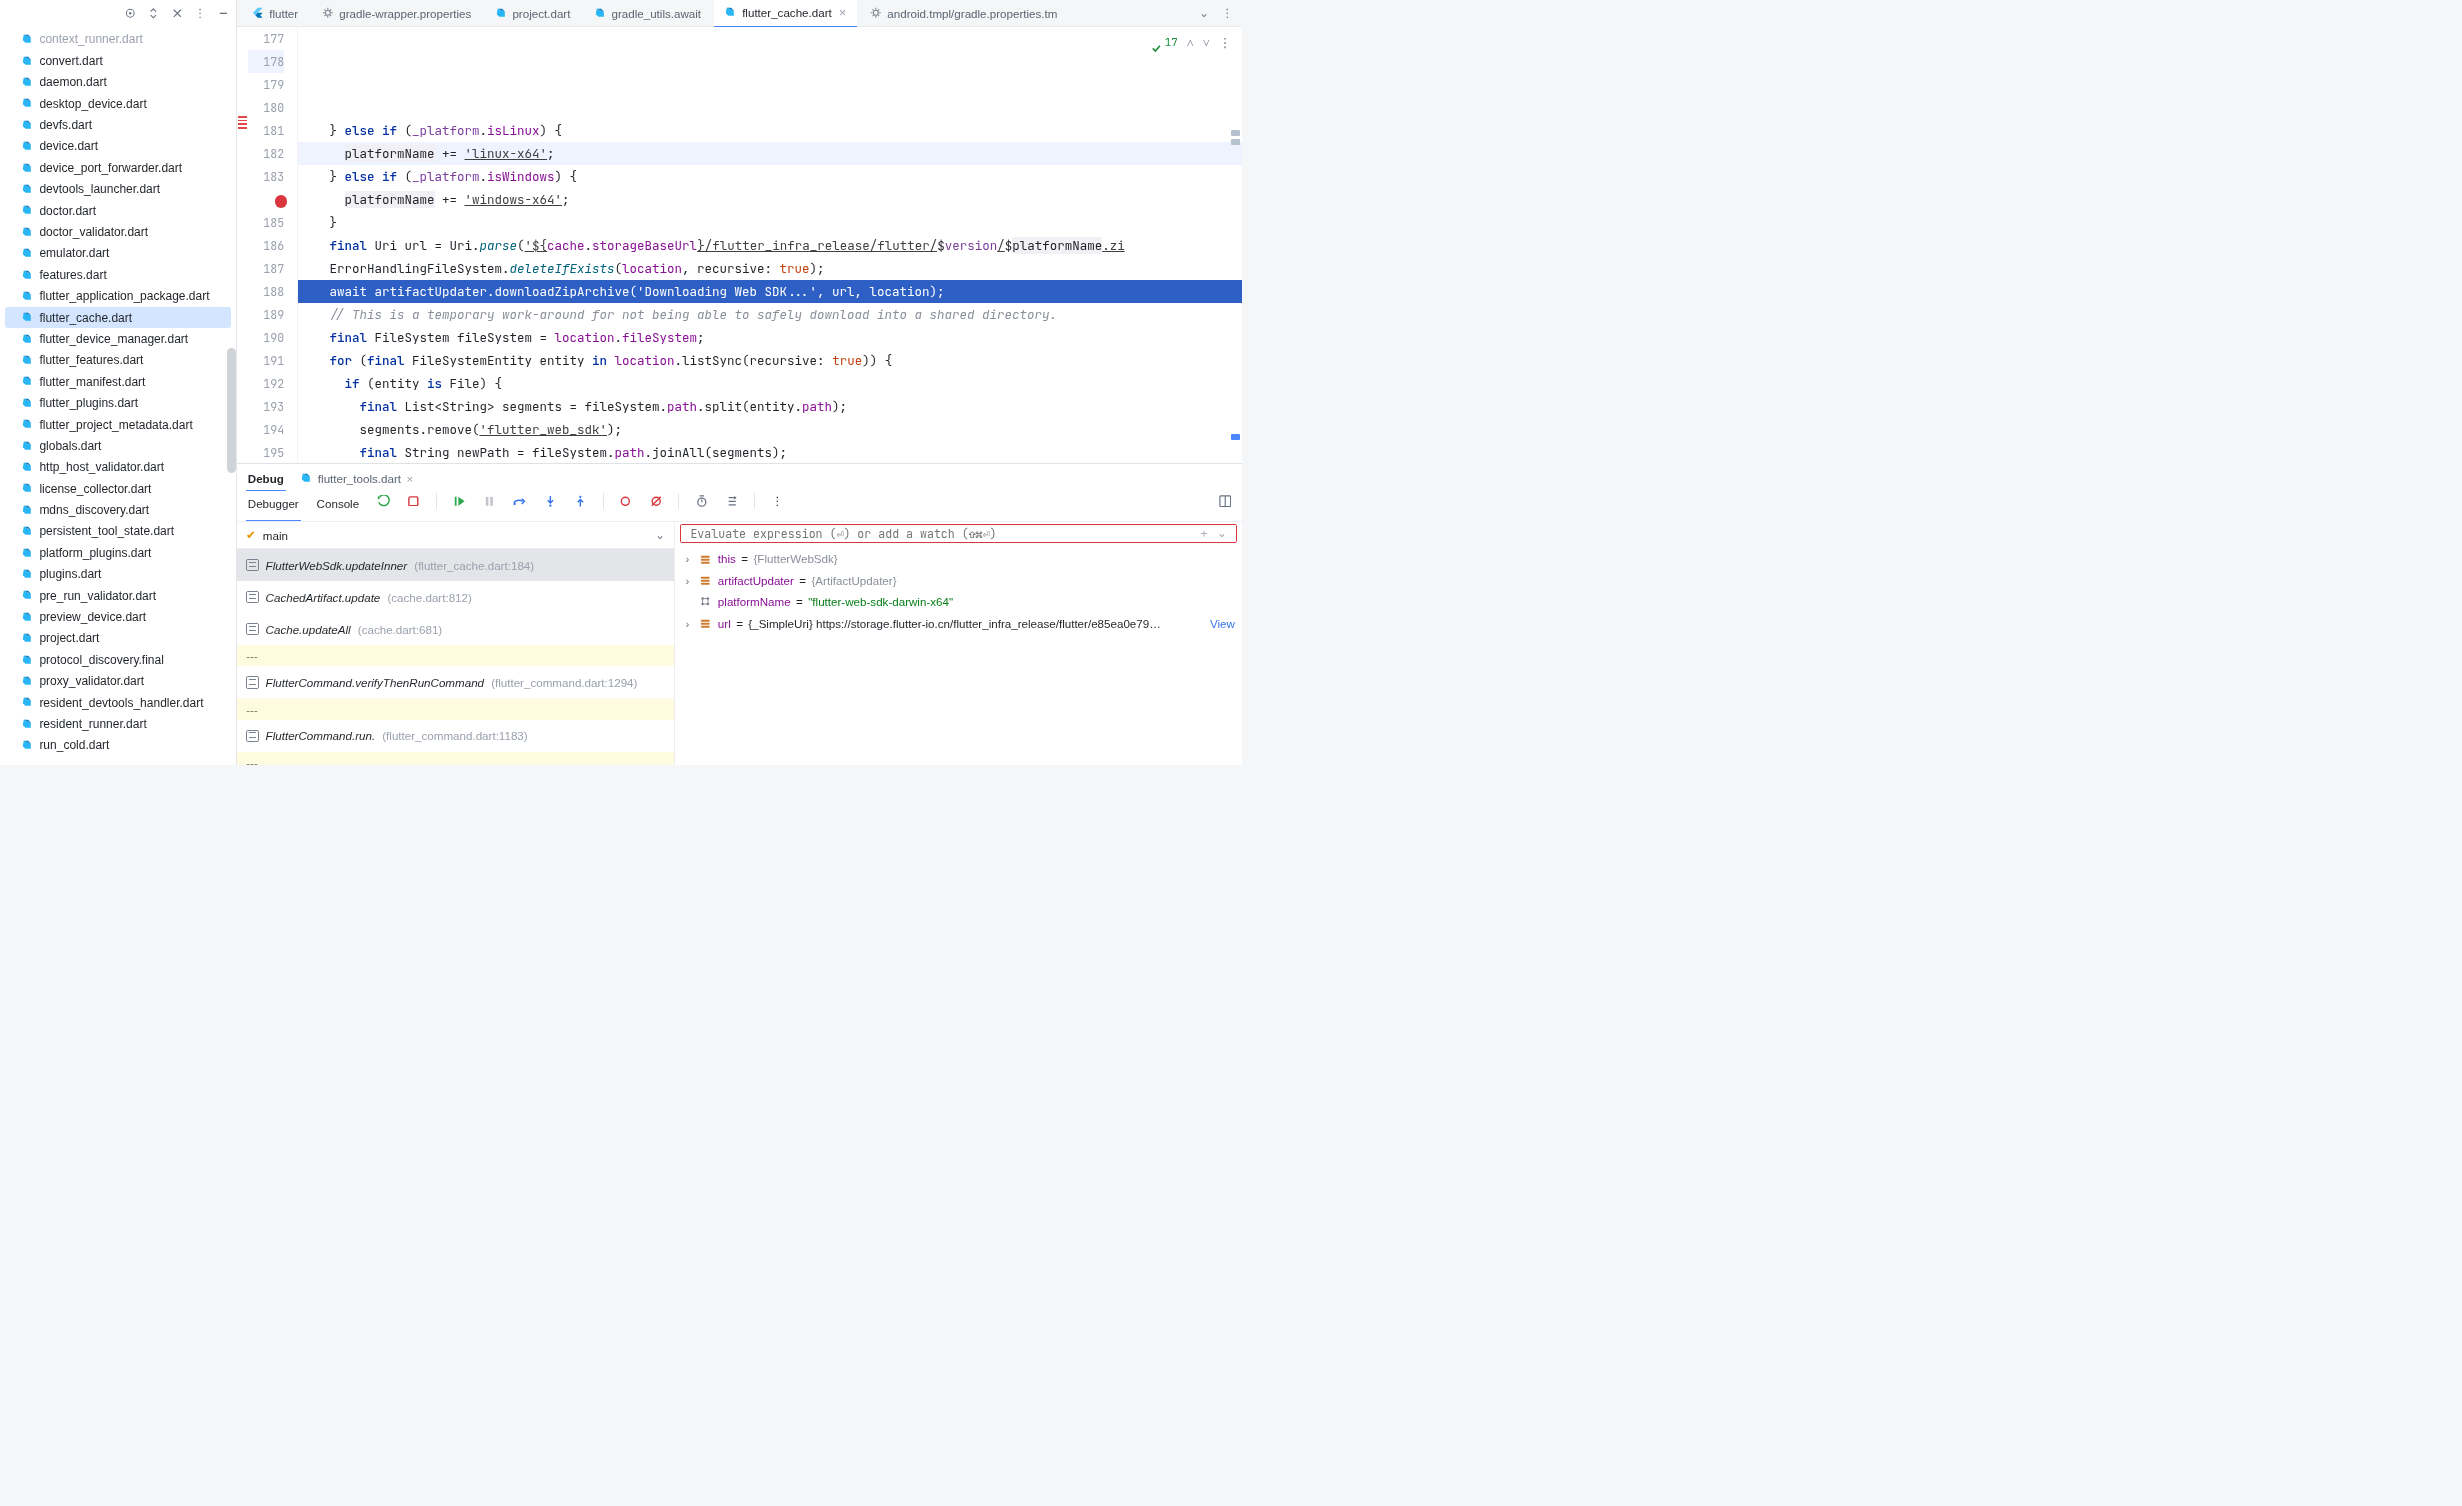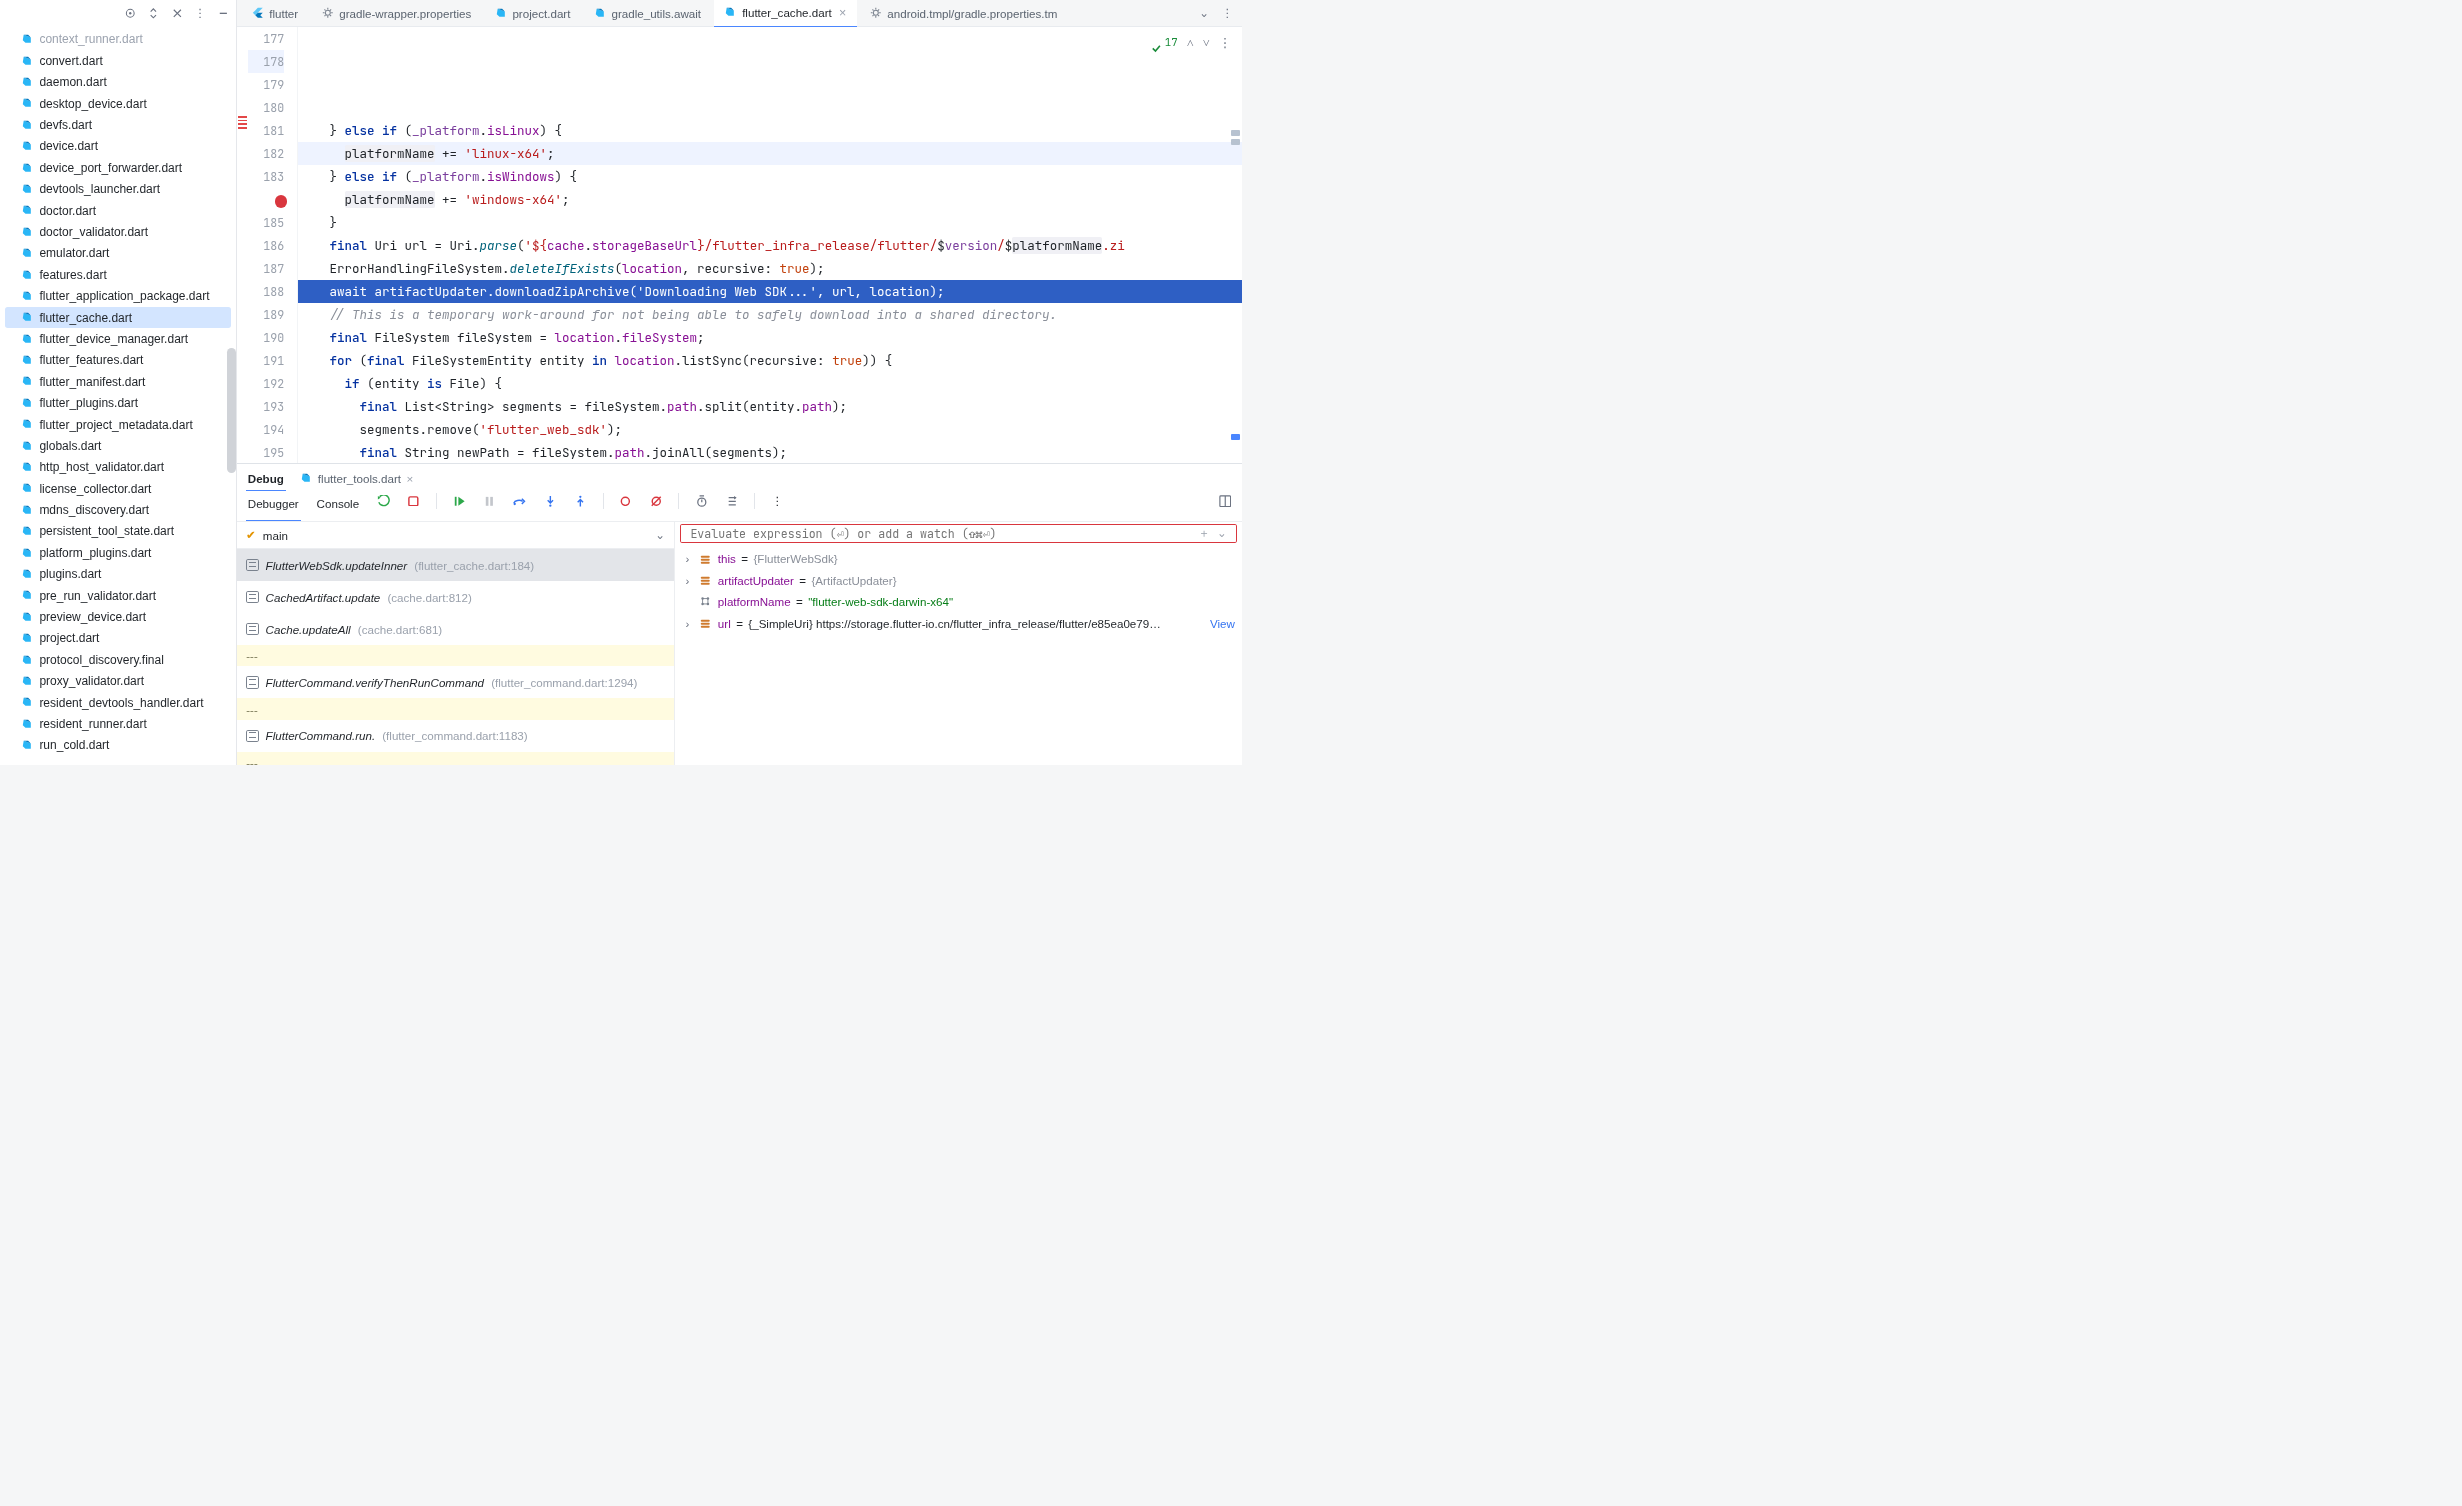--- a/index.html
+++ b/index.html
@@ -142,21 +142,21 @@
   position: relative;
   overflow: hidden;
   color: #1f2328;
 }
 .code-line { height: 23px; padding-left: 1.8px; }
 .code-line.hl { background: #eef3ff; }
 .code-line.bp-line { background: #2e5fc4; color: #fff; }
 .k { color: #0431a0; font-weight: 500; }
 .fn { color: #00627a; font-style: italic; }
 .id { color: #7a3e9d; }
-.s { color: #b91c1c; }
+.s { color: #404040; text-decoration: underline; }
 .lit { color: #c2410c; }
 .cm { color: #8a8f99; font-style: italic; }
 .prop { color: #871094; }
 .boxed { background: #f0f0f5; border-radius: 1.8px; }
 
 
 .code-badge-row {
   position: absolute;
   top: 3.6px; right: 10.7px;
   display: flex; align-items: center; gap: 9px;

